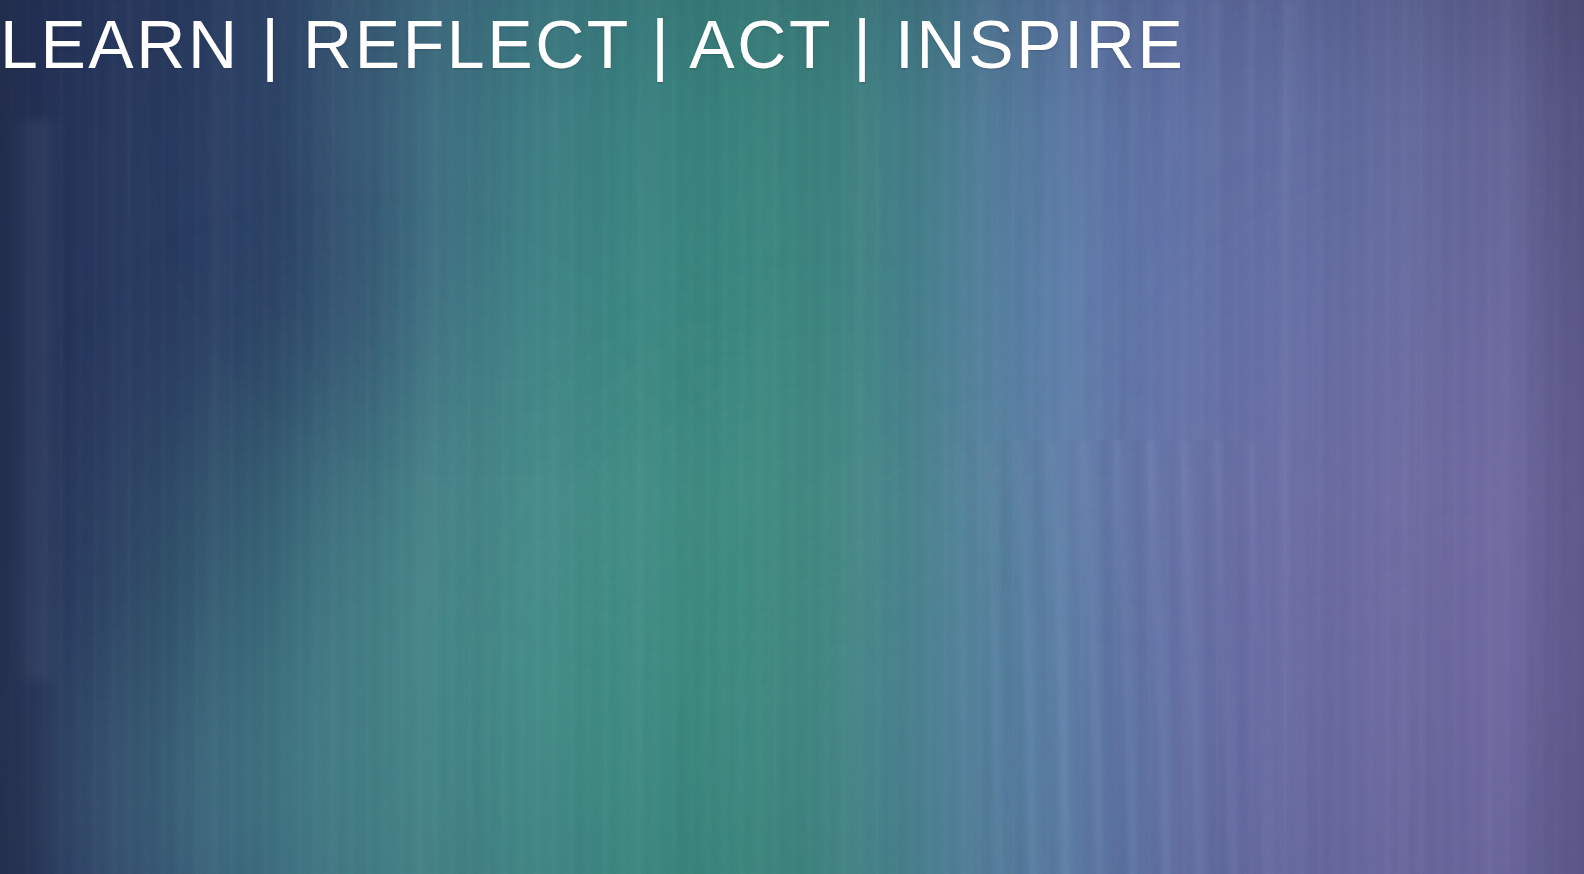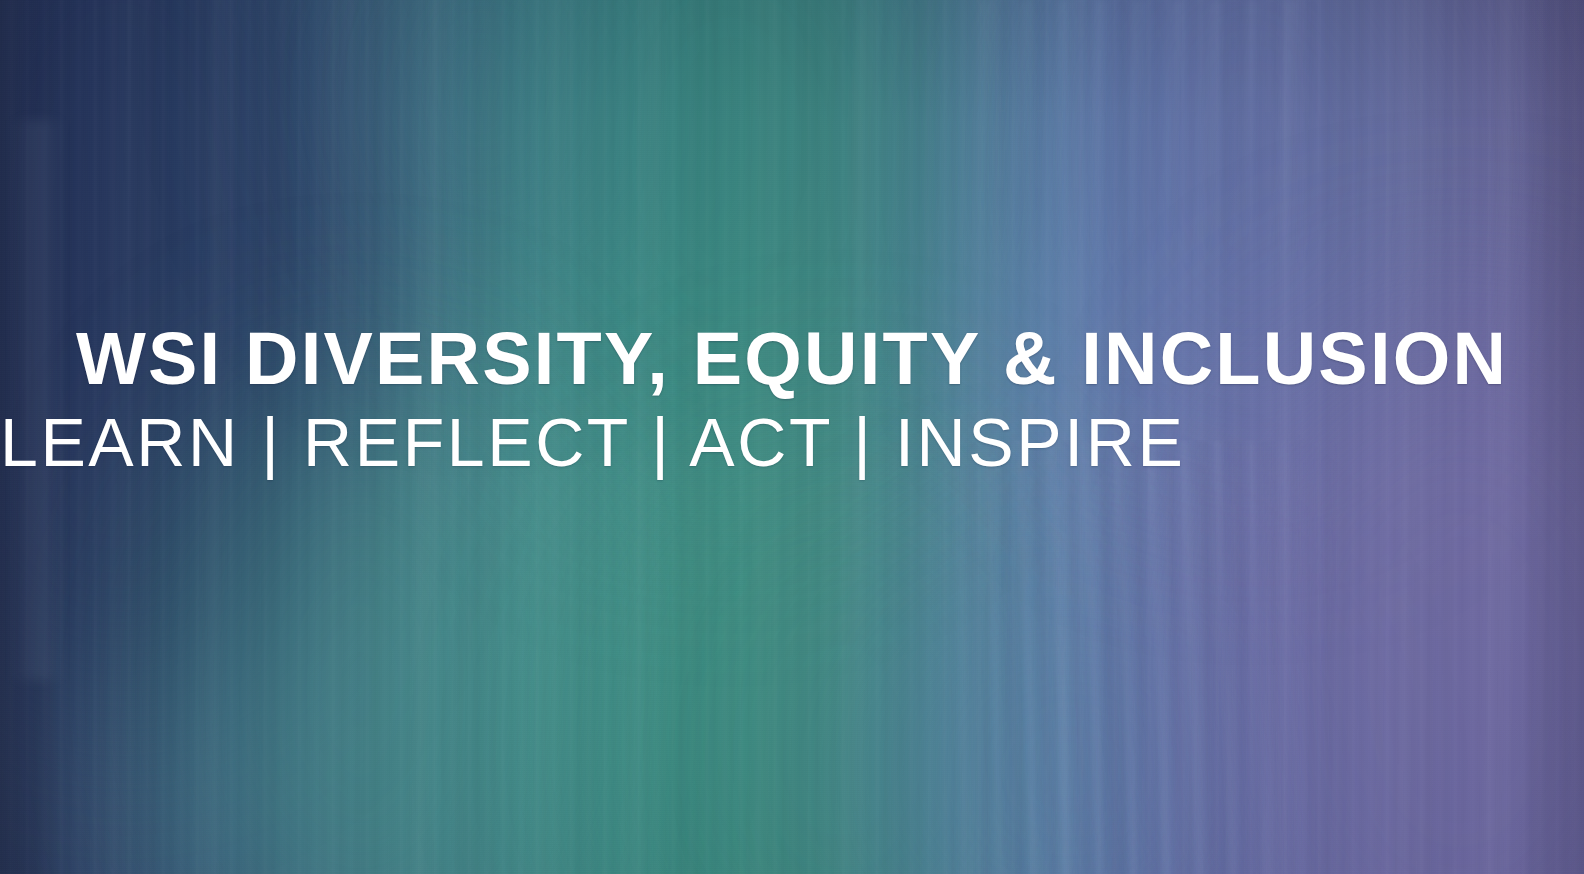--- a/index.html
+++ b/index.html
@@ -260,17 +260,16 @@
   <div class="strokes-coarse"></div>
   <div class="streaks"></div>
   <div class="streaks-top"></div>
 
   <div class="edge-left"></div>
   <div class="edge-left-wisp"></div>
   <div class="edge-right"></div>
   <div class="grain"></div>
 
   <div class="content">
-    <h1 class="headline">WSI DIVERSITY, EQUITY &amp; INCLUSION</h1>
     <p class="subhead">LEARN | REFLECT | ACT | INSPIRE</p>
   </div>
 
 </div>
 
 </body></html>

